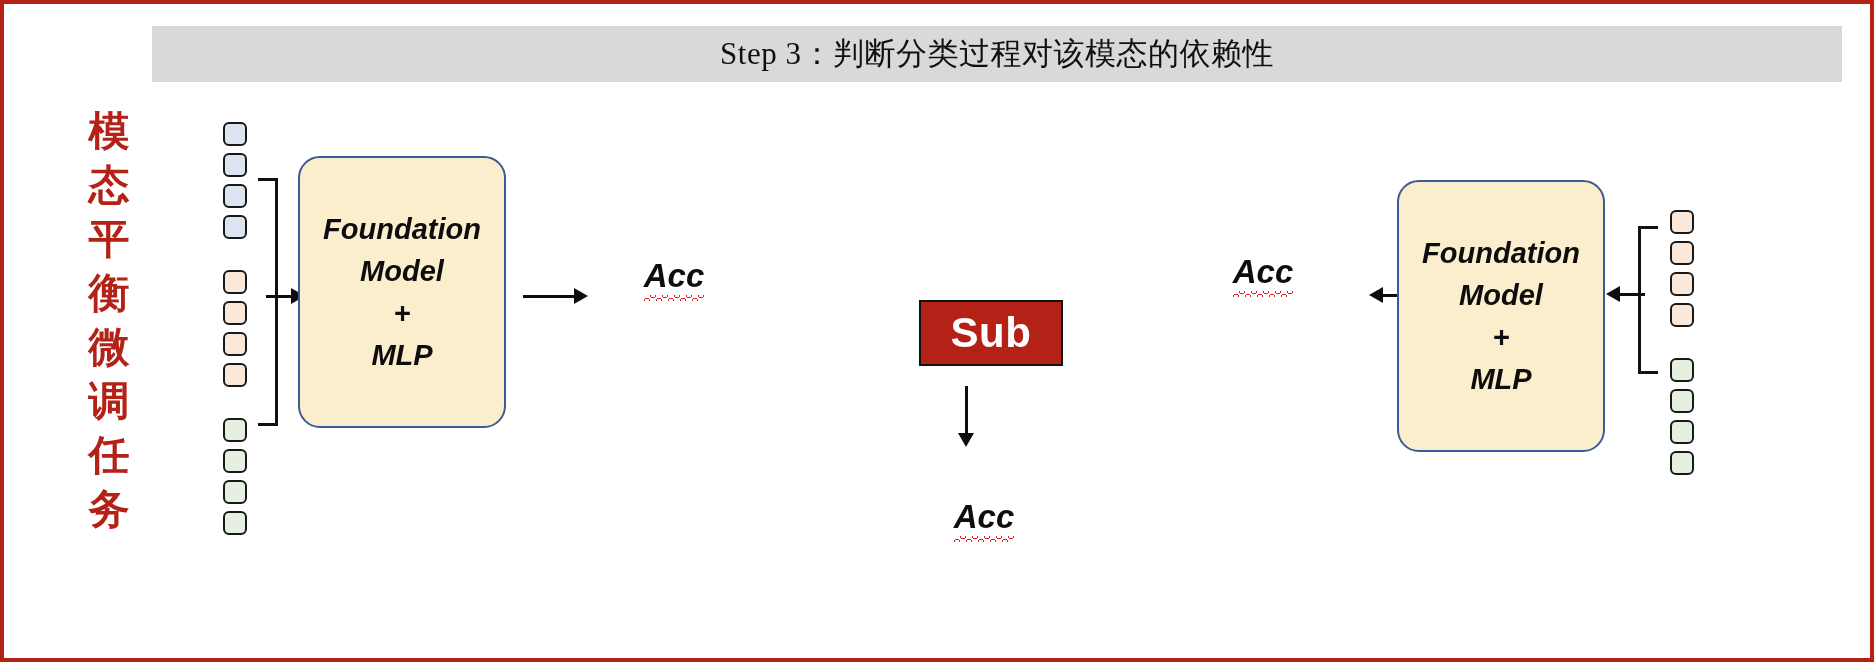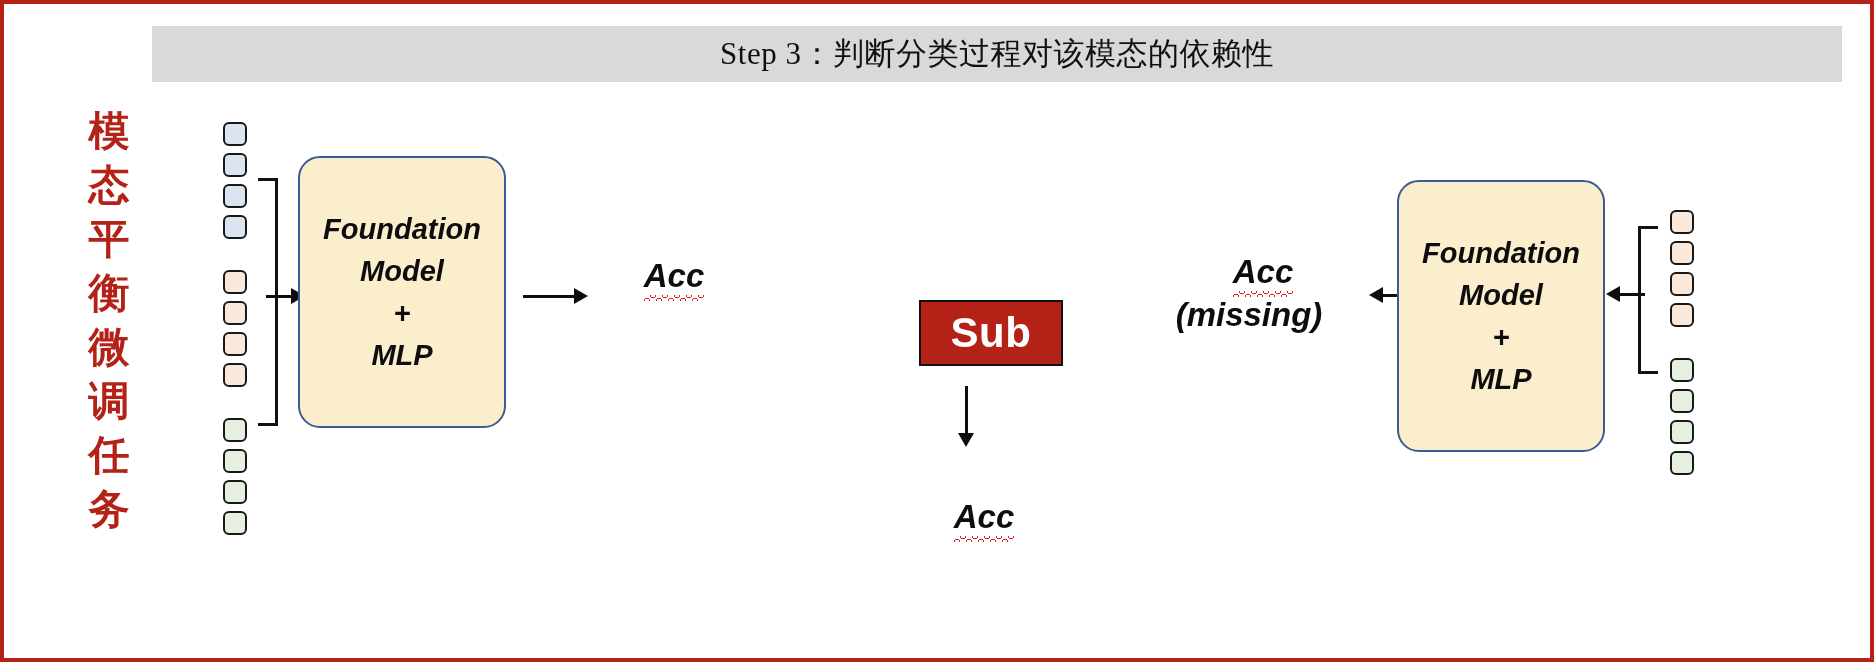--- a/index.html
+++ b/index.html
@@ -266,21 +266,20 @@
     <span class="head-d"></span>
   </div>
 
   <div class="acc" style="left:896px; top:493px; width:140px;">
     <span class="top">Acc</span>
   </div>
 
 
   <div class="acc" style="left:1145px; top:248px; width:200px;">
     <span class="top">Acc</span>
-    <span class="bot">(missing)</span>
   </div>
 
   <div class="arrow-h" style="left:1378px; top:290px; width:52px;">
     <span class="head-l"></span>
   </div>
 
   <div class="modelbox" style="left:1393px; top:176px; width:208px; height:272px;">
     <div class="ln">Foundation</div>
     <div class="ln">Model</div>
     <div class="ln">+</div>

